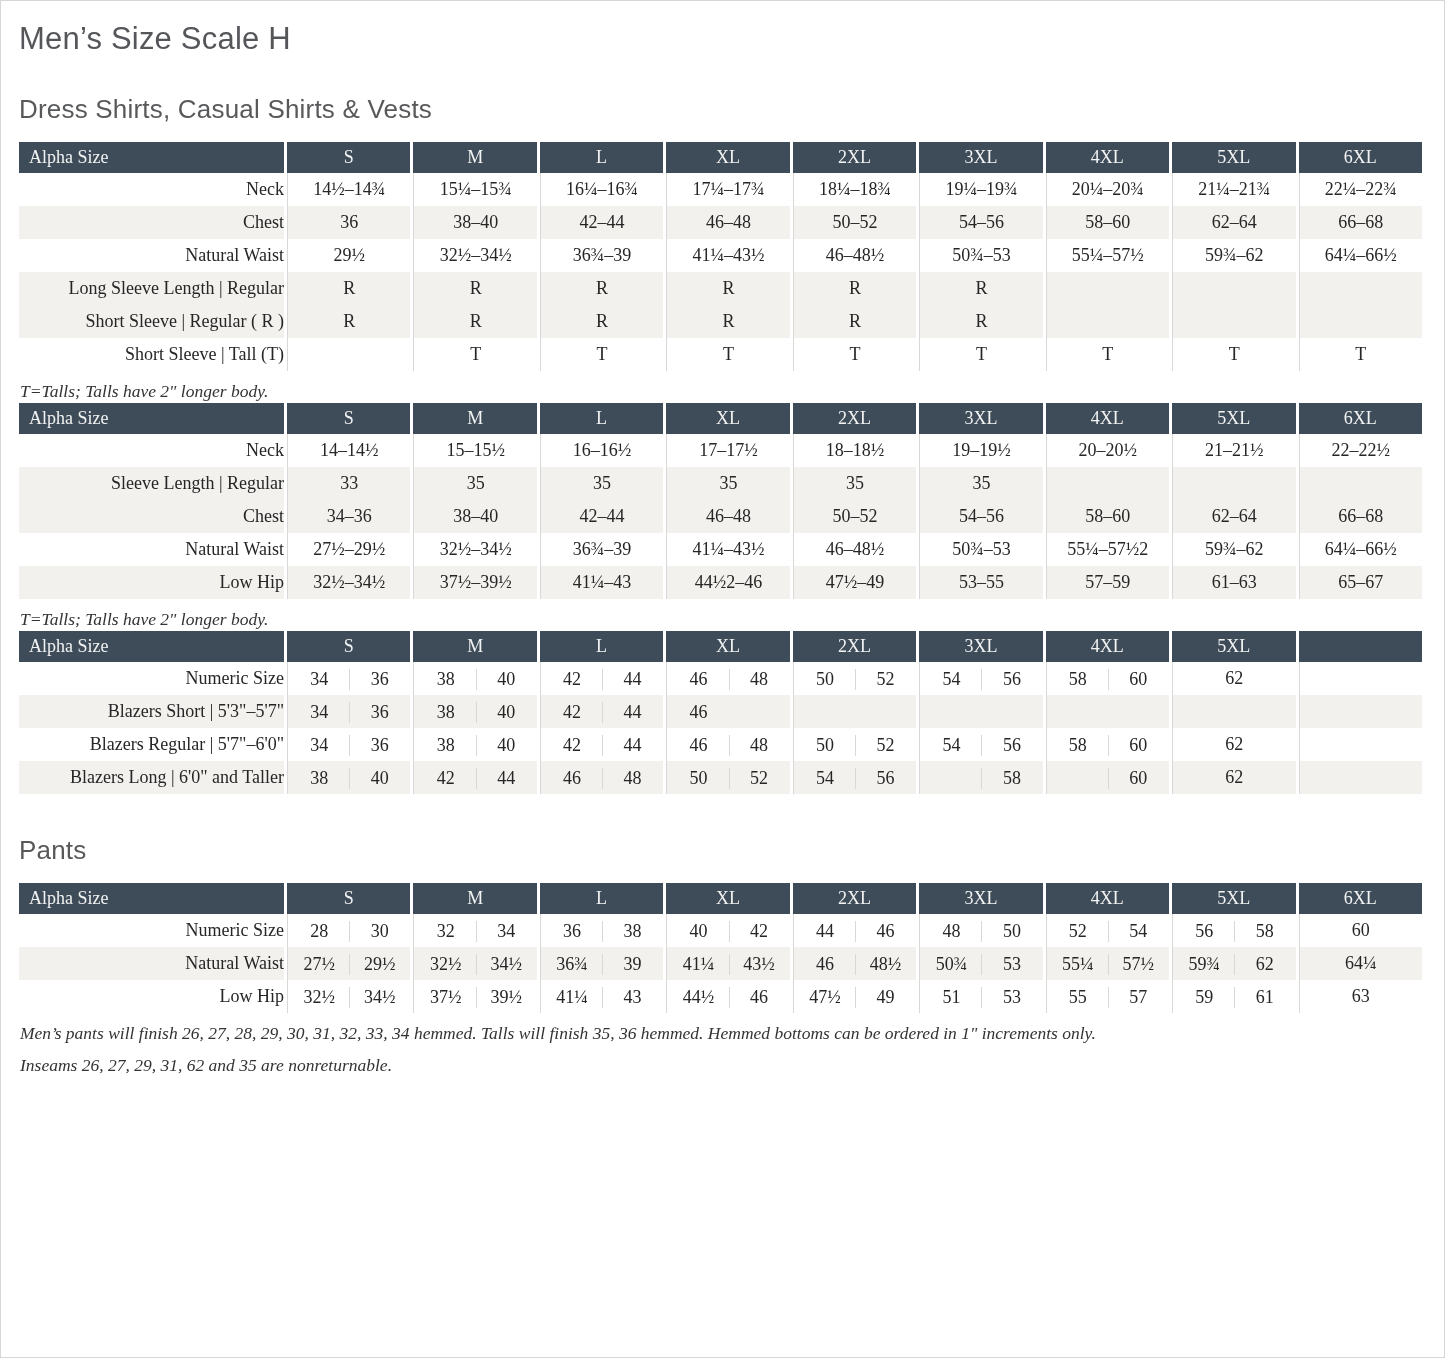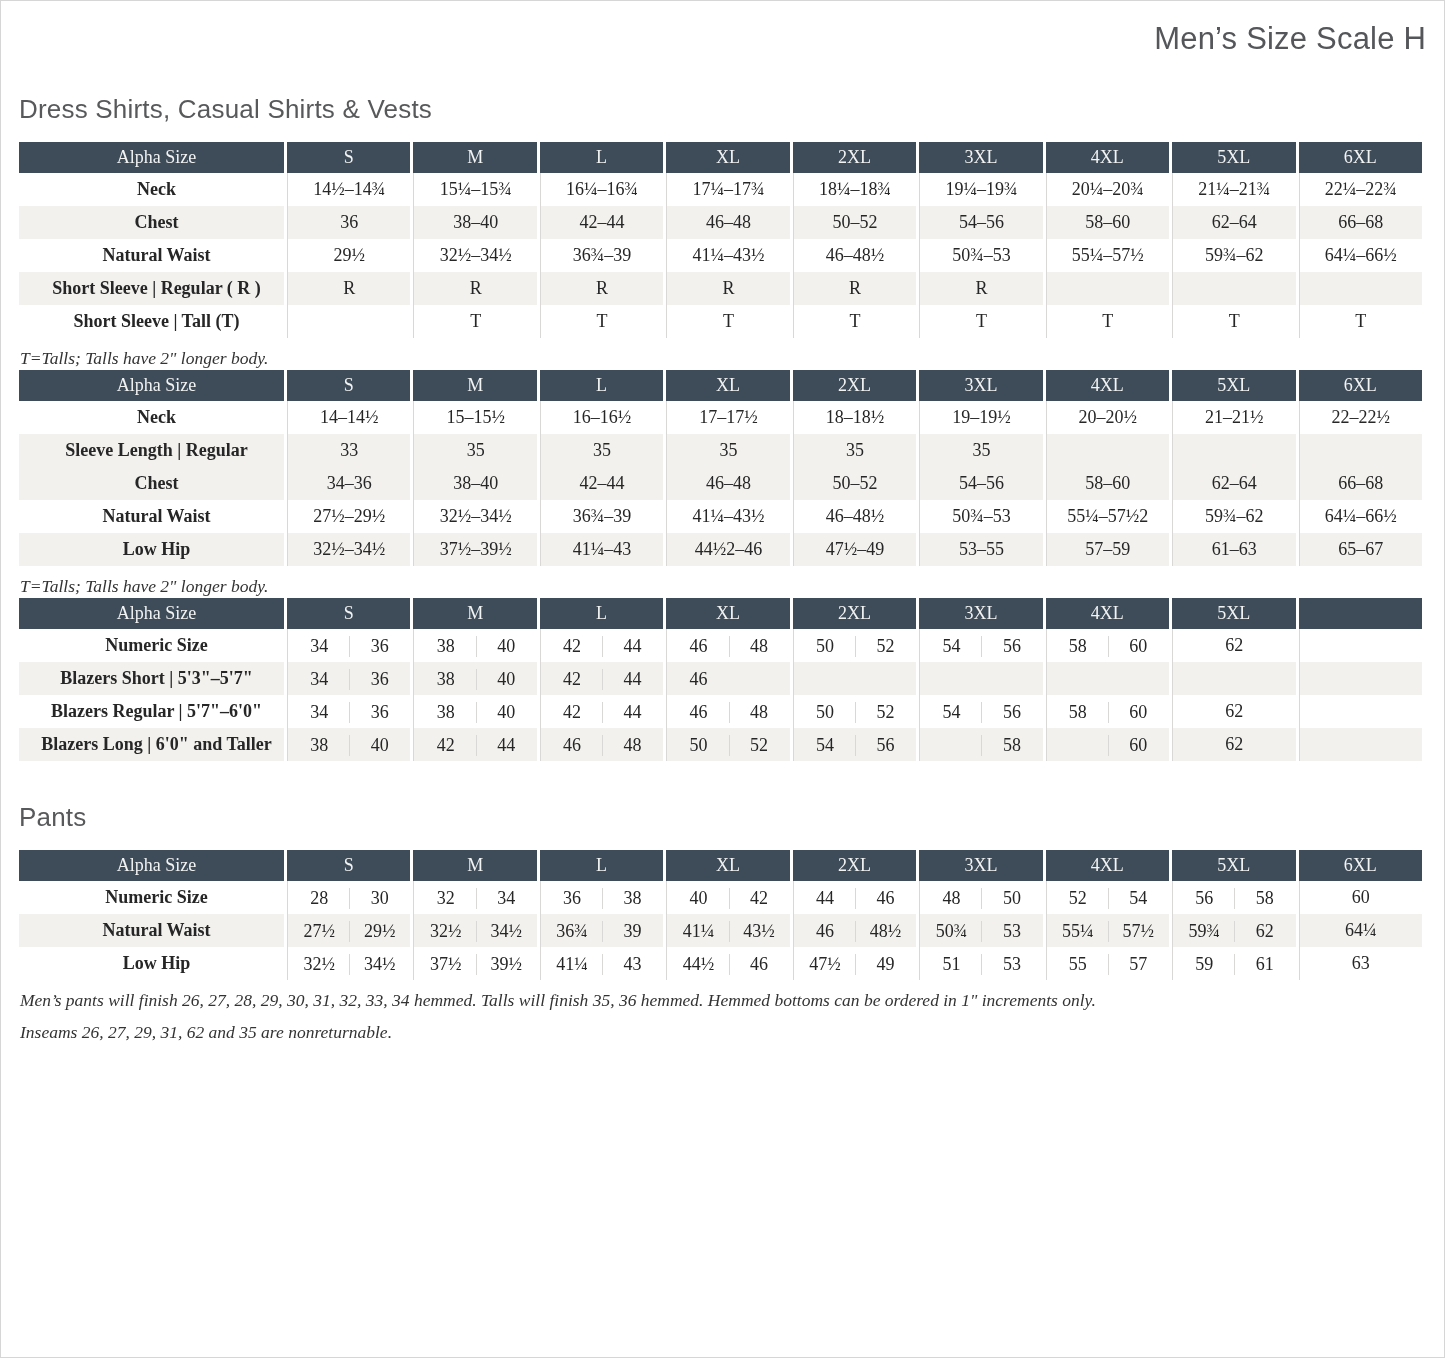--- a/index.html
+++ b/index.html
@@ -19,21 +19,21 @@
     padding:16px 18px 0 18px;
     font-family:"Liberation Serif", serif;
     color:var(--cell-text);
     overflow:hidden;
   }
   h1.page-title{
     font-family:"Liberation Sans", sans-serif;
     font-weight:400;
     font-size:31px;
     color:#545659;
-    text-align:right;
+    text-align:left;
     letter-spacing:0.2px;
     margin-top:4px;
   }
   h2.section-heading{
     font-family:"Liberation Sans", sans-serif;
     font-weight:400;
     font-size:26px;
     color:var(--heading-text);
     margin:41px 0 17px 0;
     letter-spacing:0.2px;
@@ -49,29 +49,29 @@
   col.col-label{width:265px;}
   th{
     background:var(--header-bg);
     color:var(--header-text);
     font-weight:400;
     font-size:18px;
     height:31px;
     text-align:center;
     font-family:"Liberation Serif", serif;
   }
-  th.label-col{text-align:center;padding-left:10px;}
+  th.label-col{text-align:left;padding-left:10px;}
   td{
     height:33px;
     font-size:18px;
     text-align:center;
     vertical-align:middle;
     color:var(--cell-text);
   }
-  td.label{text-align:center;padding-left:10px;white-space:nowrap;font-weight:bold;}
+  td.label{text-align:right;padding-left:10px;white-space:nowrap;}
   tr.alt td{background:var(--stripe);}
   td.v{border-left:1px solid var(--divider);}
   td.pair{padding:0;}
   td.pair .half{
     display:inline-block;
     width:49%;
     text-align:center;
     vertical-align:middle;
   }
   td.pair .half.div{border-left:1px solid var(--divider);}
@@ -150,20 +150,32 @@
             <td class="v">32½–34½</td>
             <td class="v">36¾–39</td>
             <td class="v">41¼–43½</td>
             <td class="v">46–48½</td>
             <td class="v">50¾–53</td>
             <td class="v">55¼–57½</td>
             <td class="v">59¾–62</td>
             <td class="v">64¼–66½</td>
           </tr>
           <tr class="alt">
+            <td class="label">Long Sleeve Length  |  Regular</td>
+            <td class="v">R</td>
+            <td class="v">R</td>
+            <td class="v">R</td>
+            <td class="v">R</td>
+            <td class="v">R</td>
+            <td class="v">R</td>
+            <td class="v"></td>
+            <td class="v"></td>
+            <td class="v"></td>
+          </tr>
+          <tr class="alt">
             <td class="label">Short Sleeve  |  Regular ( R )</td>
             <td class="v">R</td>
             <td class="v">R</td>
             <td class="v">R</td>
             <td class="v">R</td>
             <td class="v">R</td>
             <td class="v">R</td>
             <td class="v"></td>
             <td class="v"></td>
             <td class="v"></td>

